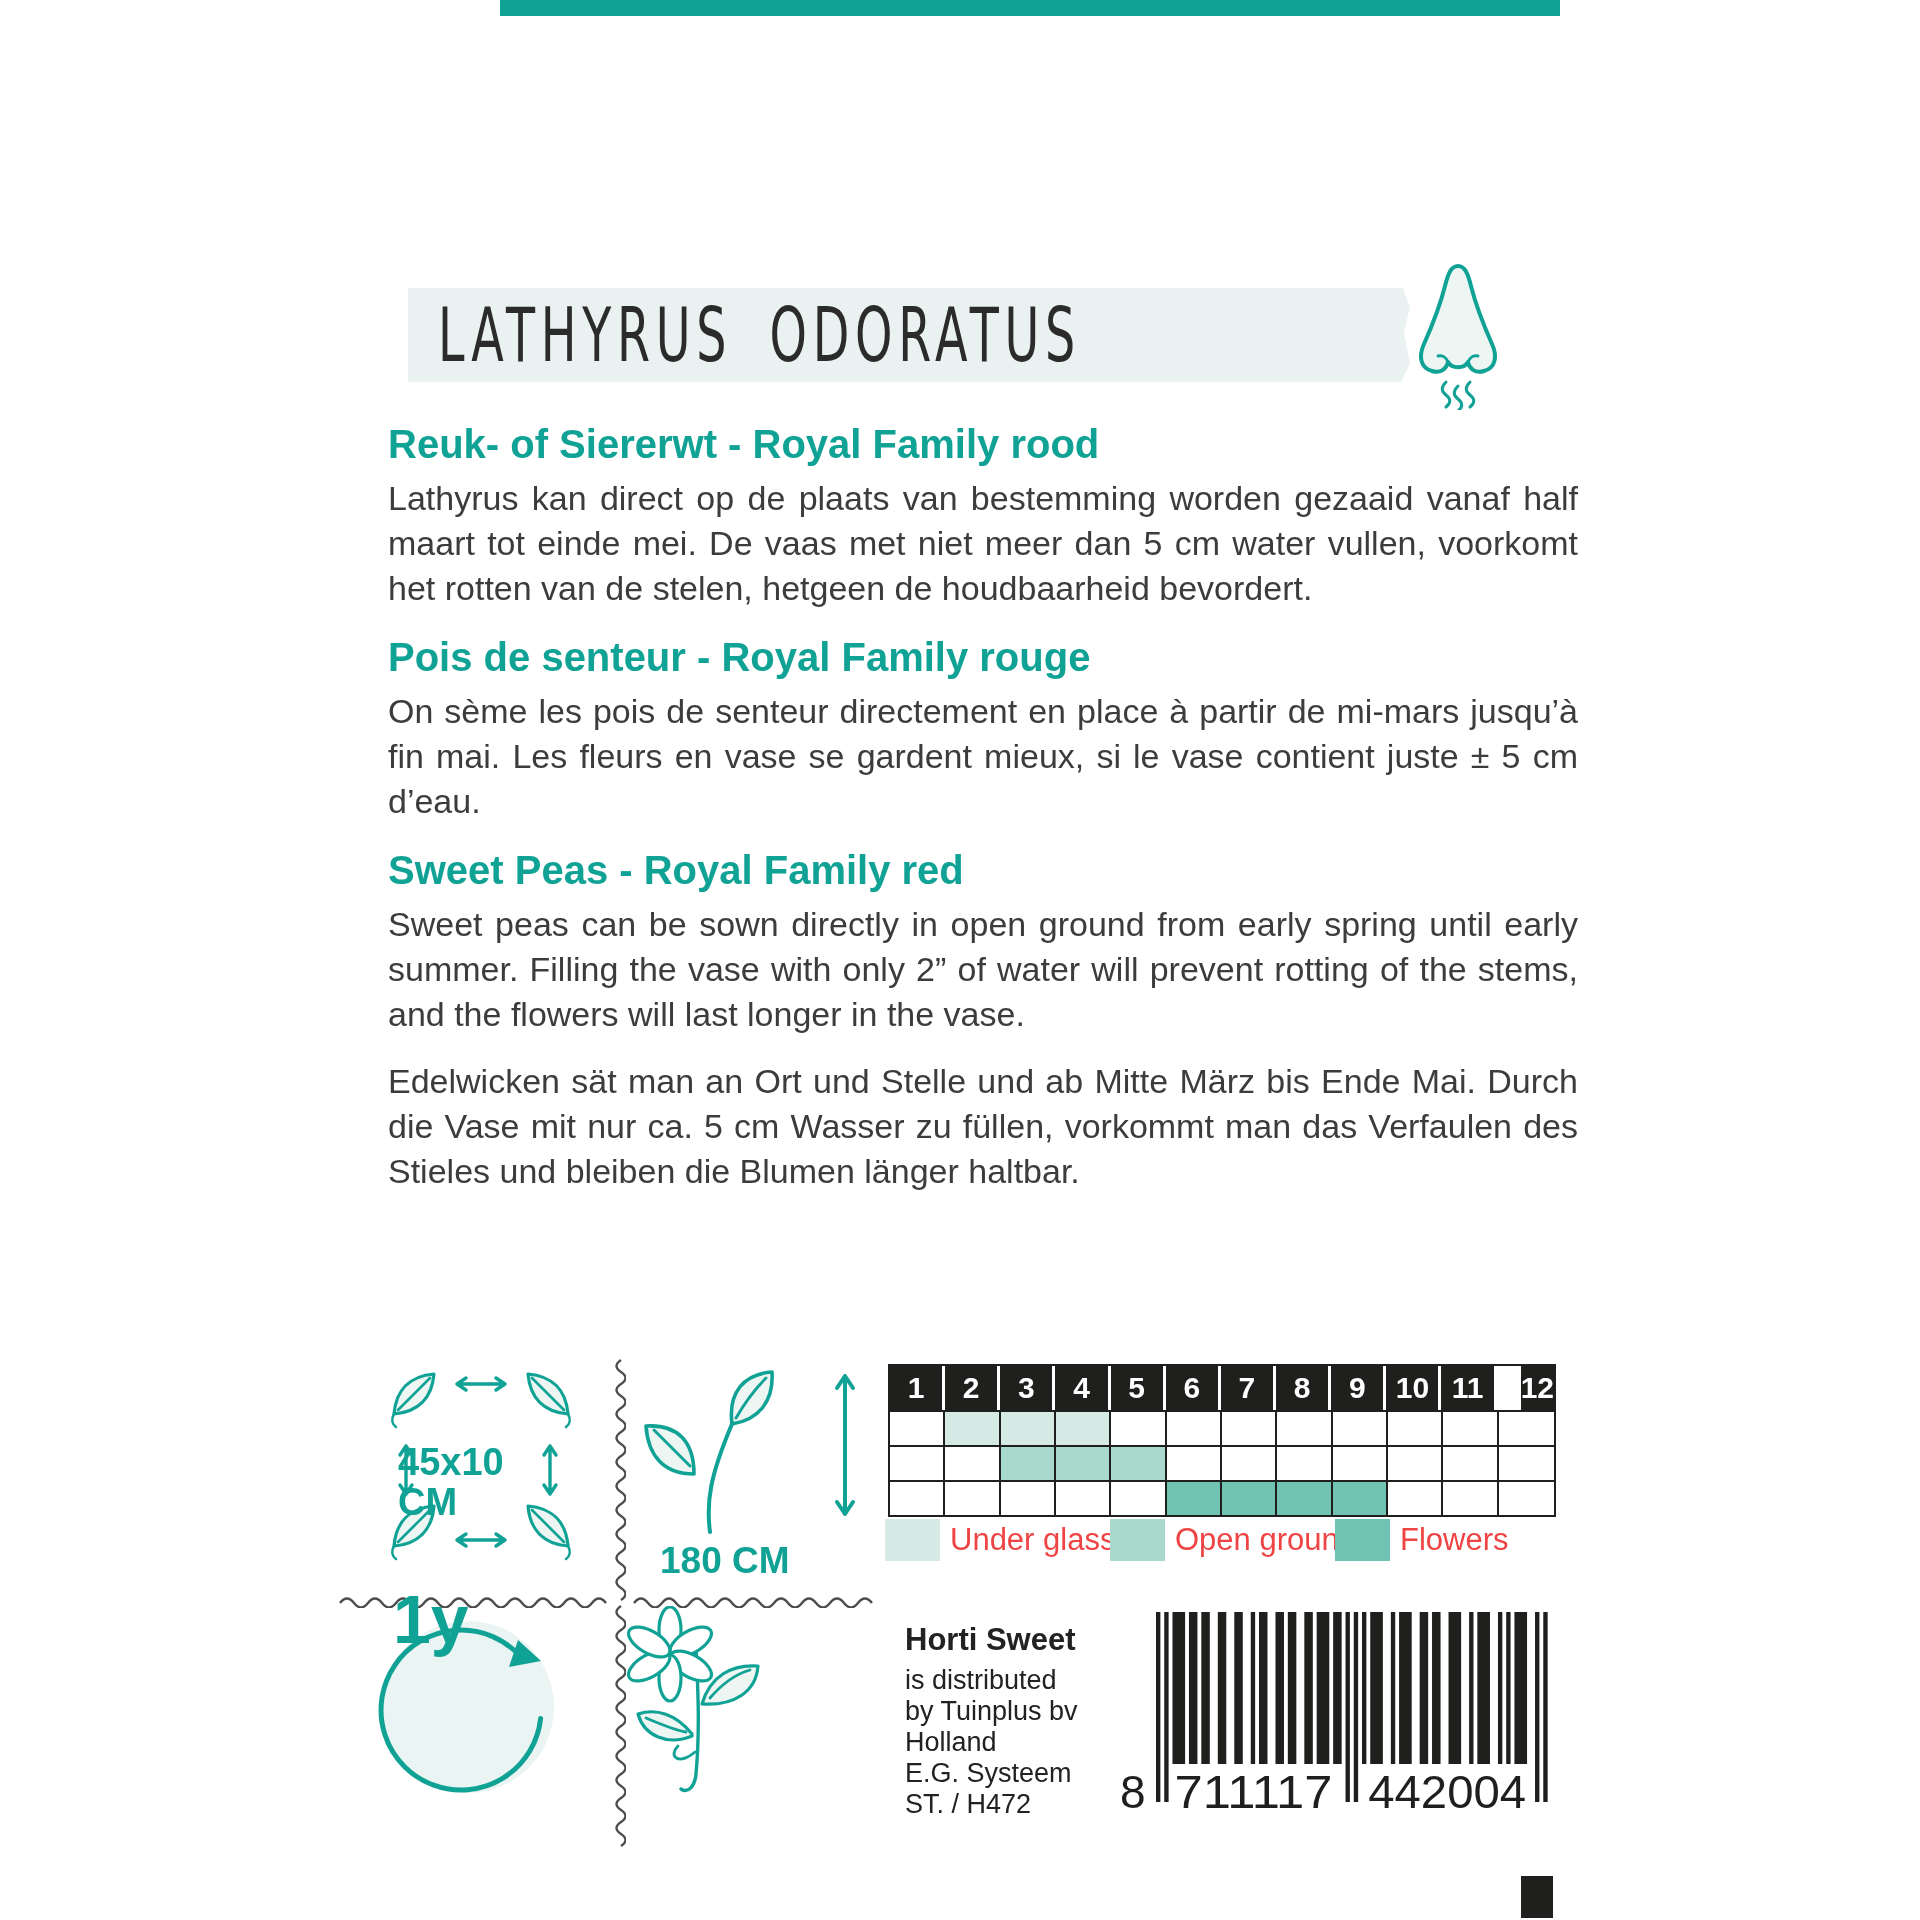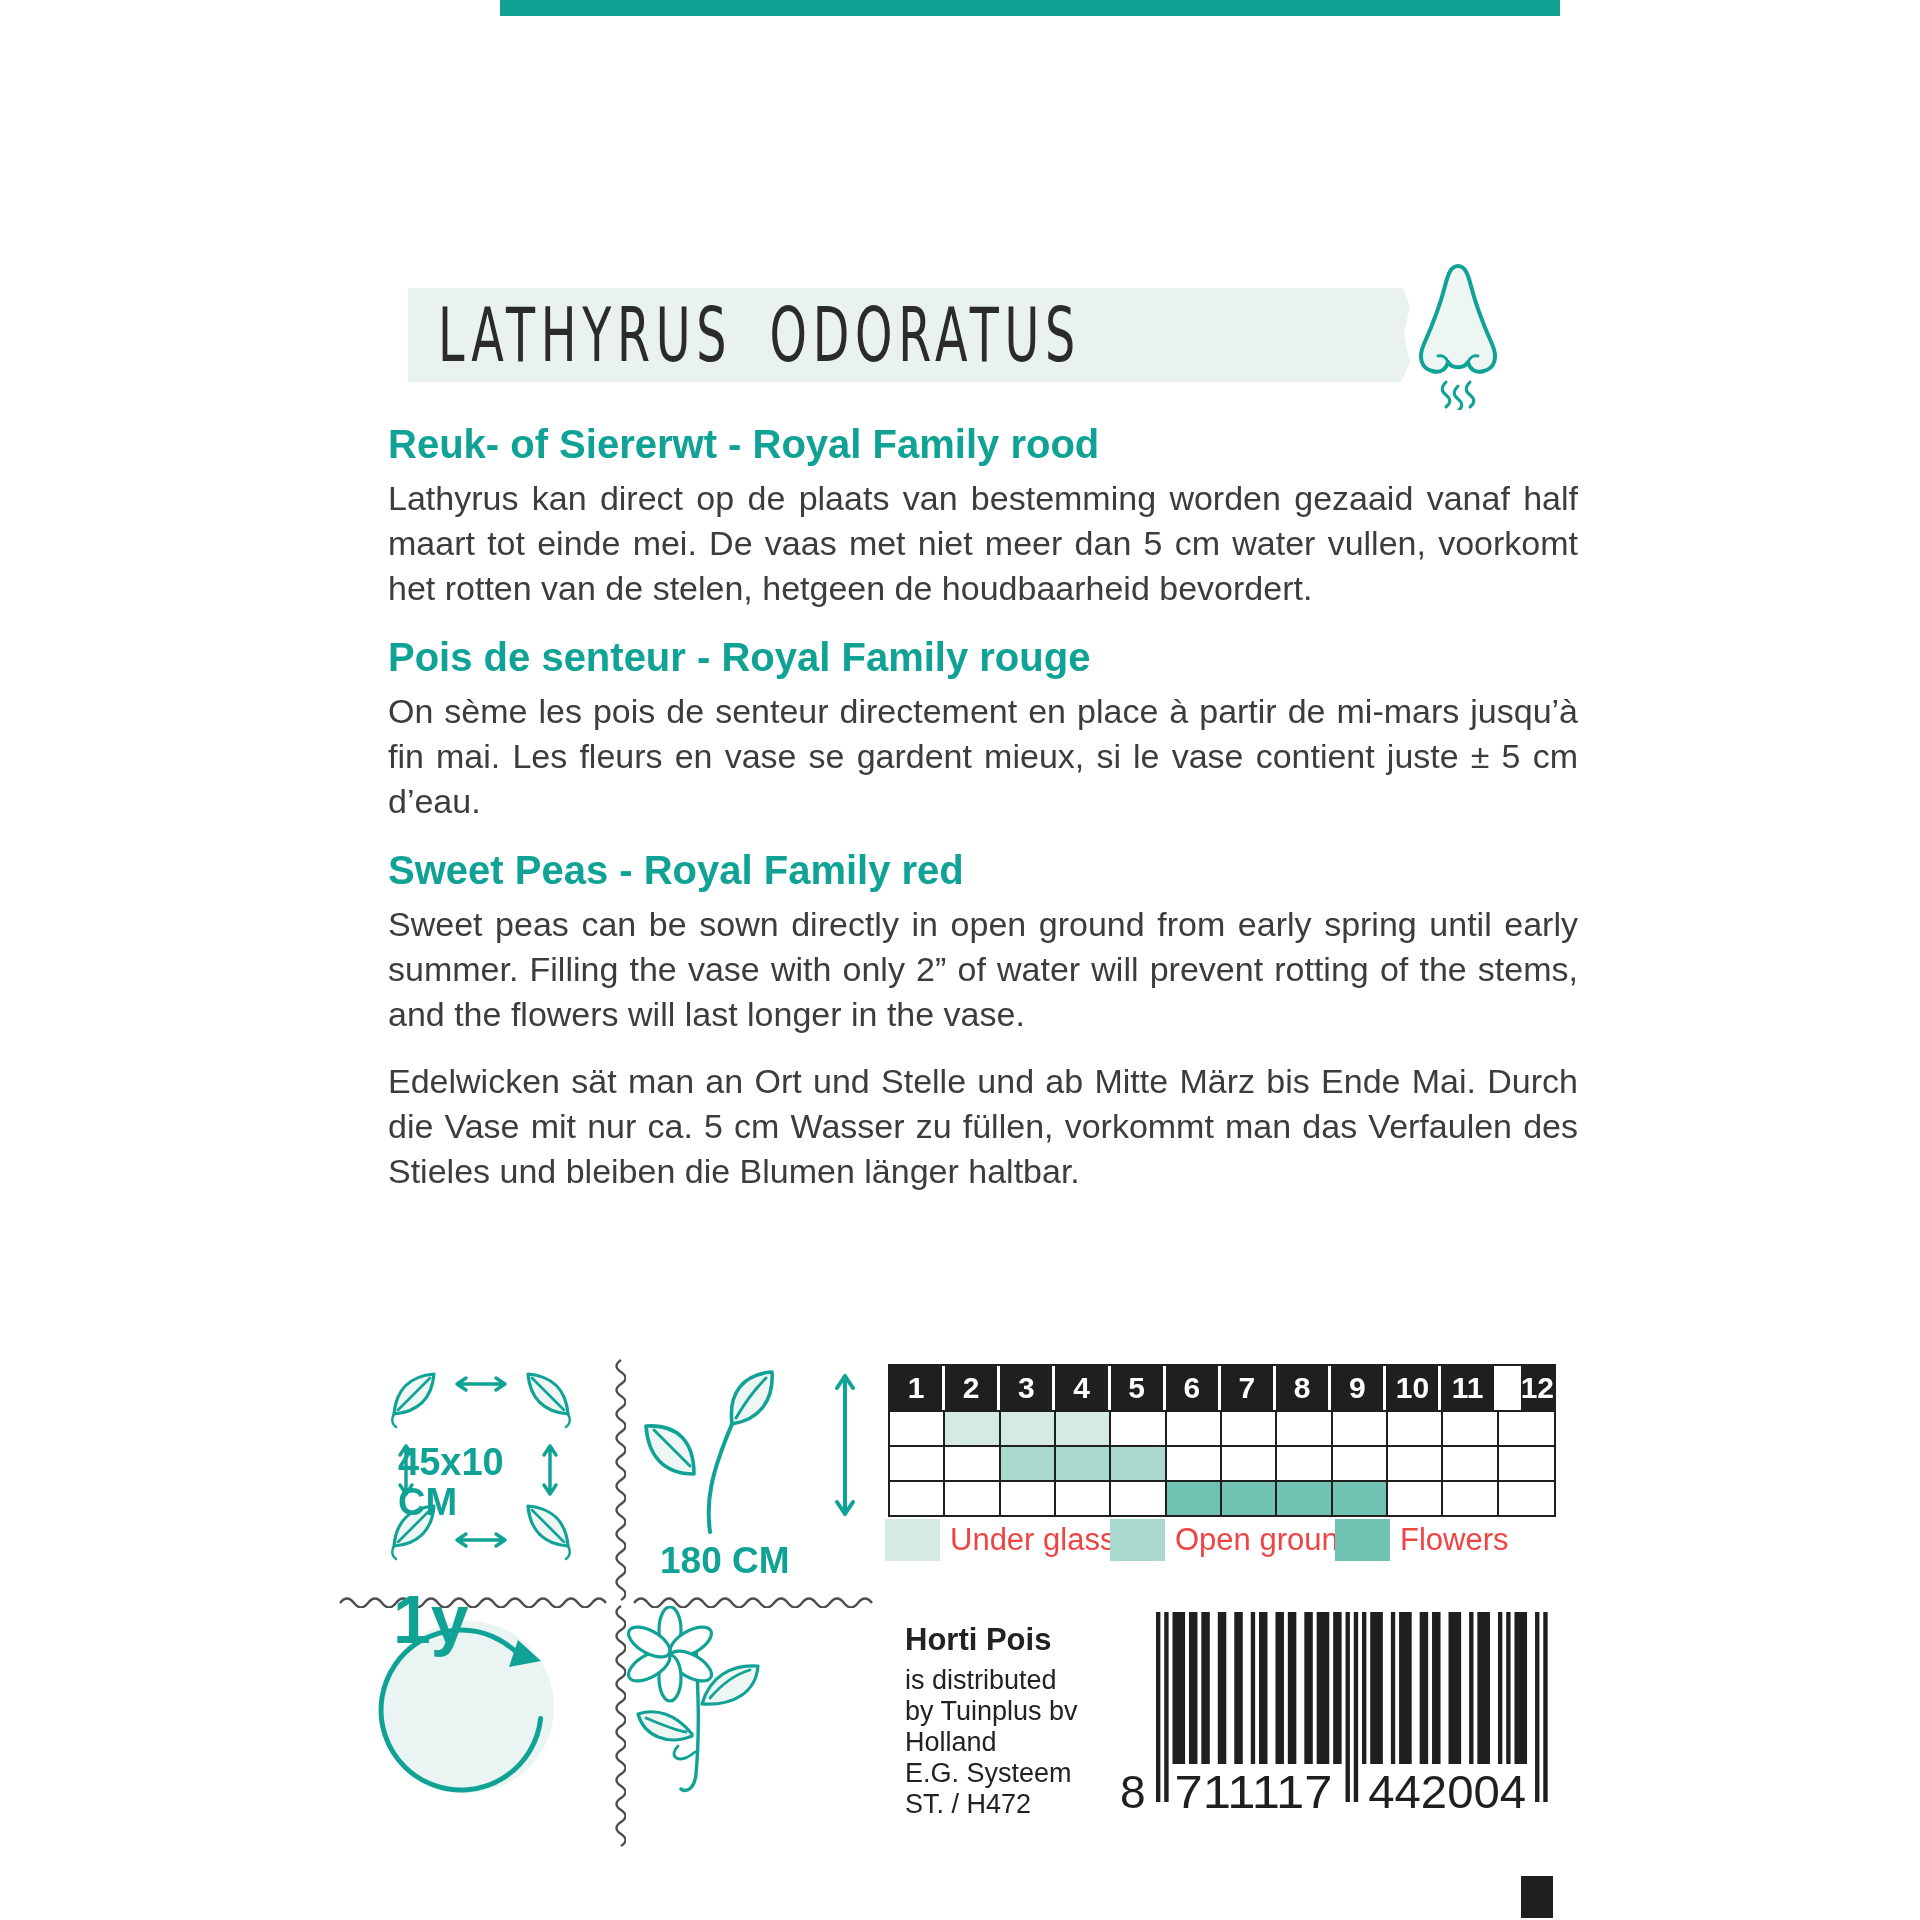--- a/index.html
+++ b/index.html
@@ -243,21 +243,21 @@
       <span class="legend-swatch" style="background: rgb(169, 216, 205);"></span>
       <span class="legend-label">Open ground</span>
     </div>
     <div class="legend-item" style="left:450px">
       <span class="legend-swatch" style="background: rgb(112, 195, 178);"></span>
       <span class="legend-label">Flowers</span>
     </div>
   </div>
 
   <div class="distribution">
-    <div class="dist-brand">Horti Pois</div>
+    <div class="dist-brand">Horti Sweet</div>
     <div class="dist-line">is distributed</div>
     <div class="dist-line">by Tuinplus bv</div>
     <div class="dist-line">Holland</div>
     <div class="dist-line">E.G. Systeem</div>
     <div class="dist-line">ST. / H472</div>
   </div>
 
   <div class="barcode-wrap">
       <svg width="436" height="202" viewBox="0 0 436 202">
         <rect x="40.00" y="0" width="4.37" height="190" fill="#1f1f1d"></rect>

